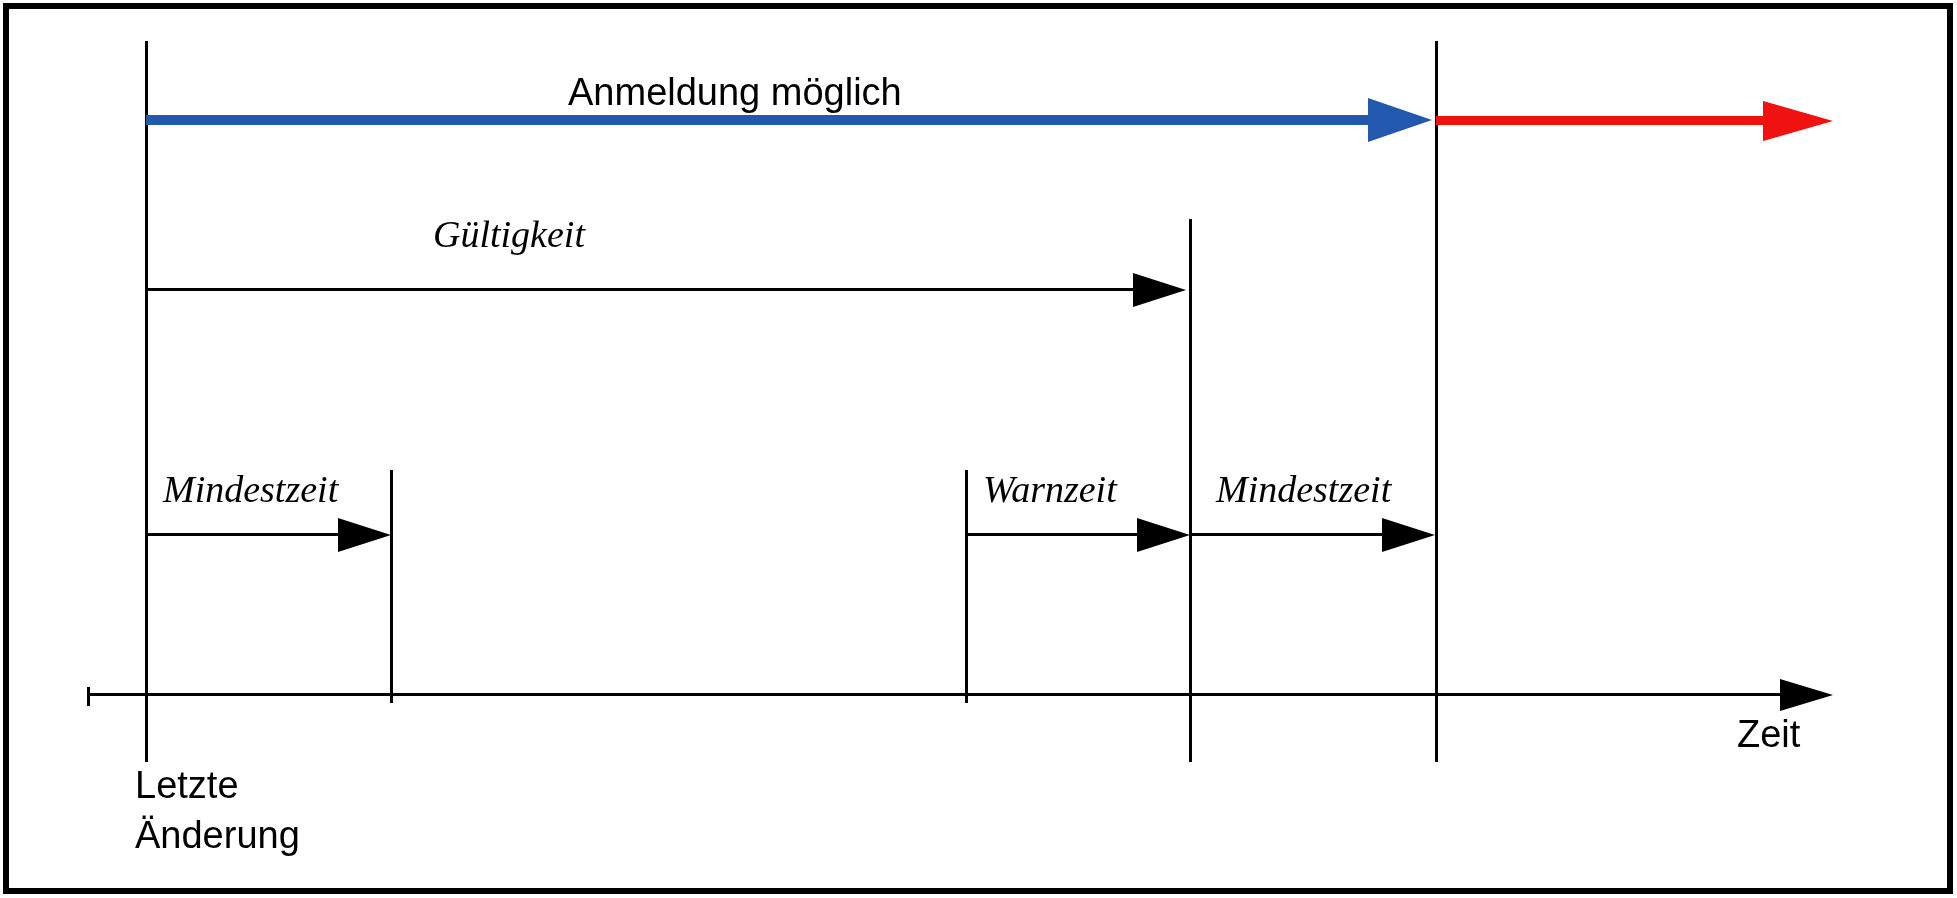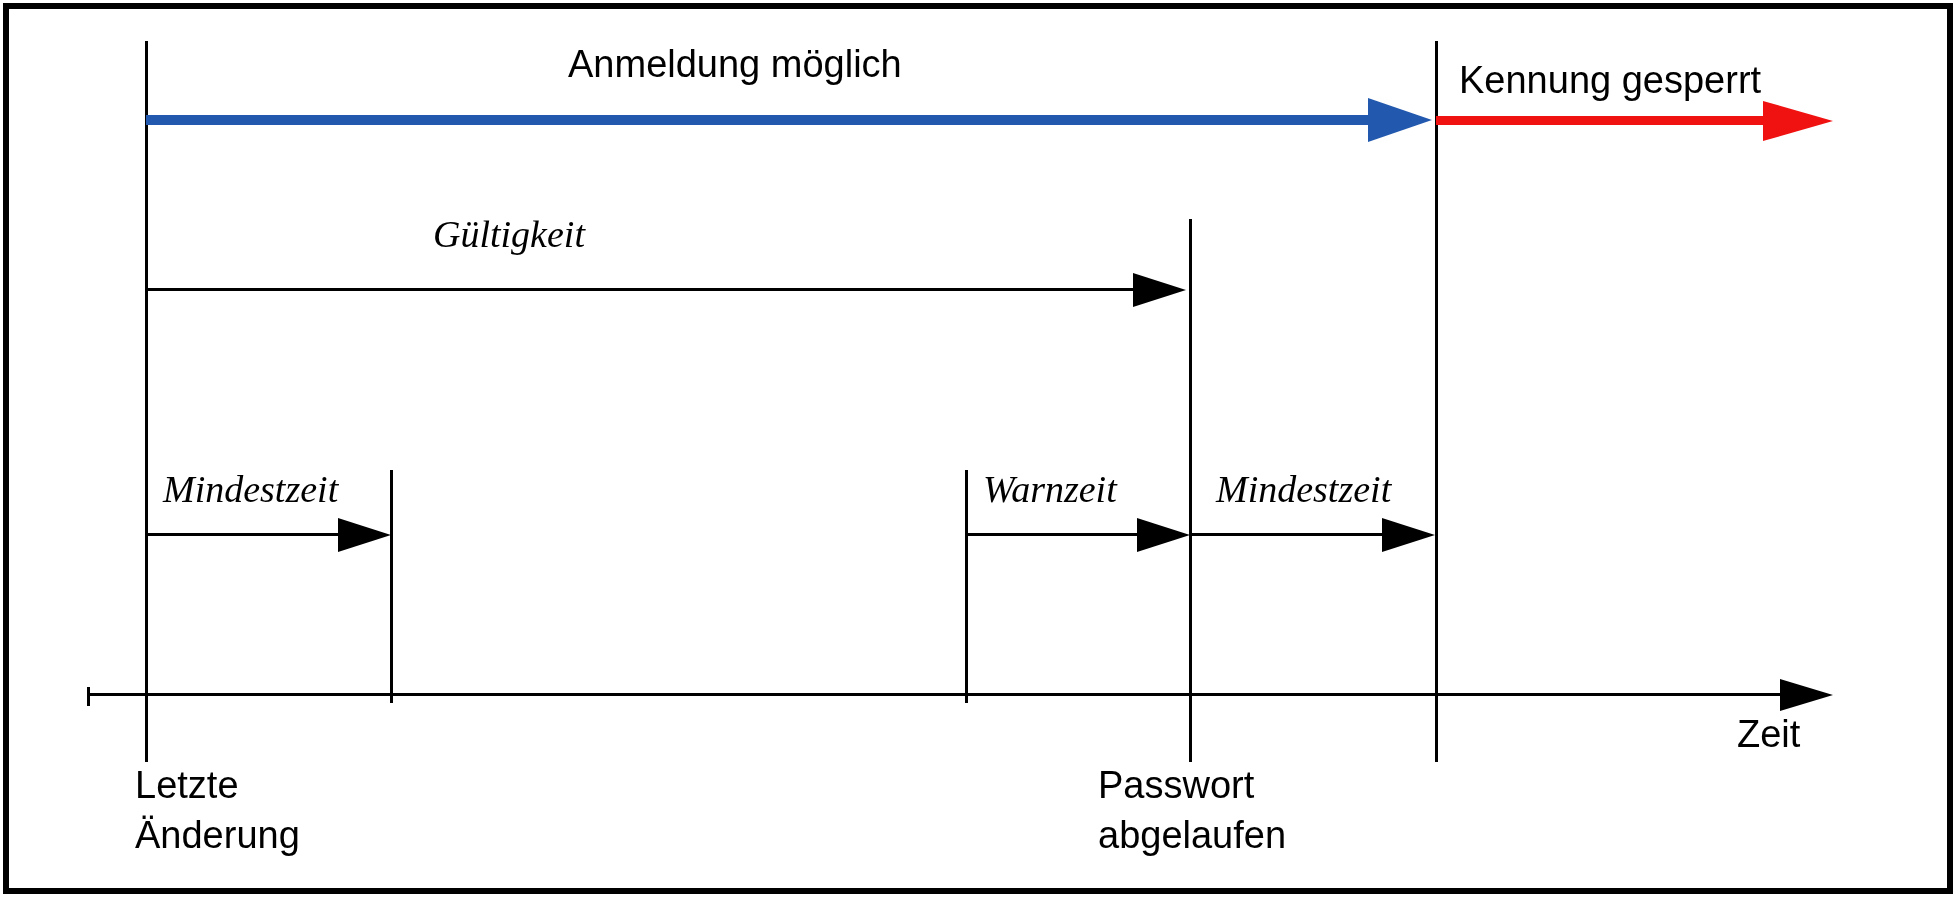--- a/index.html
+++ b/index.html
@@ -43,21 +43,21 @@
   .aline-inactive{left:1191px;top:533px;width:194px;height:3px;}
   .ahead-inactive{left:1382px;top:518px;border-width:17px 0 17px 53px;border-left-color:#000;}
   
   .axis-tick{left:87px;top:687px;height:19px;}
   .aline-axis{left:88px;top:693px;width:1692px;height:3px;}
   .ahead-axis{left:1780px;top:679px;border-width:16px 0 16px 53px;border-left-color:#000;}
   
   .lbl{position:absolute;color:#000;font-size:38px;line-height:1.1;white-space:nowrap;}
   .lbl-italic{font-family:"Liberation Serif", serif;font-style:italic;}
   .multiline{white-space:pre-line;line-height:1.32;margin-left:36px;}
-  .lbl-login{left:568px;top:44px;}
+  .lbl-login{left:568px;top:72px;}
   .lbl-locked{left:1459px;top:60px;}
   .lbl-validity{left:433px;top:214px;}
   .lbl-mintime{left:163px;top:469px;text-align:right;}
   .lbl-warntime{left:983px;top:469px;text-align:center;}
   .lbl-inactive{left:1216px;top:469px;}
   .lbl-zeit{left:1737px;top:714px;}
   .lbl-last-change{left:99px;top:760px;}
   .lbl-expired{left:1062px;top:760px;}
 </style>
 </head>
@@ -103,24 +103,21 @@
     <div class="ahead ahead-inactive"></div>
   </div>
 
   <div>
     <div class="vline axis-tick"></div>
     <div class="aline aline-axis"></div>
     <div class="ahead ahead-axis"></div>
   </div>
 
   <div class="lbl lbl-login">Anmeldung möglich</div>
-  <div class="lbl lbl-locked">Kennung gesperrt</div>
   <div class="lbl lbl-italic lbl-validity">Gültigkeit</div>
   <div class="lbl lbl-italic lbl-mintime">Mindestzeit</div>
   <div class="lbl lbl-italic lbl-warntime">Warnzeit</div>
   <div class="lbl lbl-italic lbl-inactive">Mindestzeit</div>
   <div class="lbl lbl-zeit">Zeit</div>
   <div class="lbl multiline lbl-last-change">Letzte
 Änderung</div>
-  <div class="lbl multiline lbl-expired">Passwort
-abgelaufen</div>
 
 </div>
 
 </body></html>

